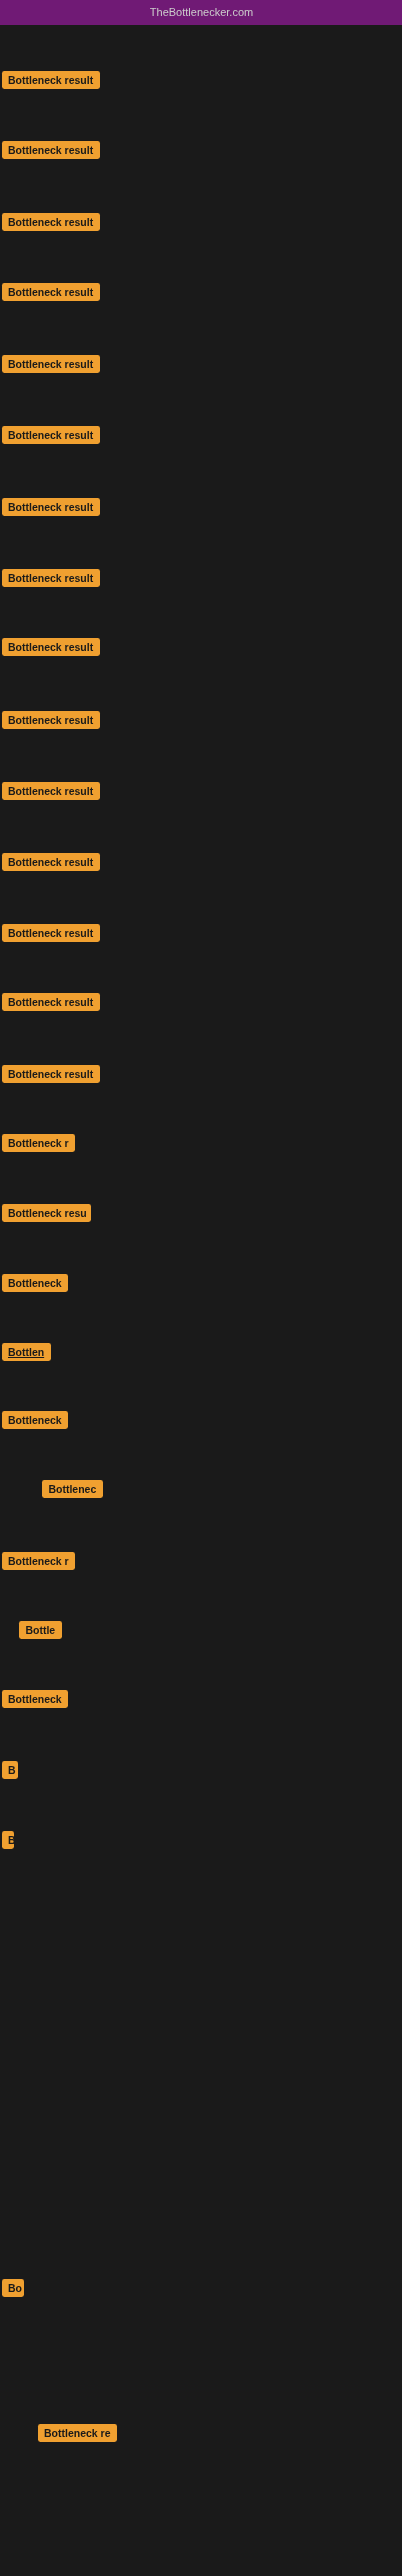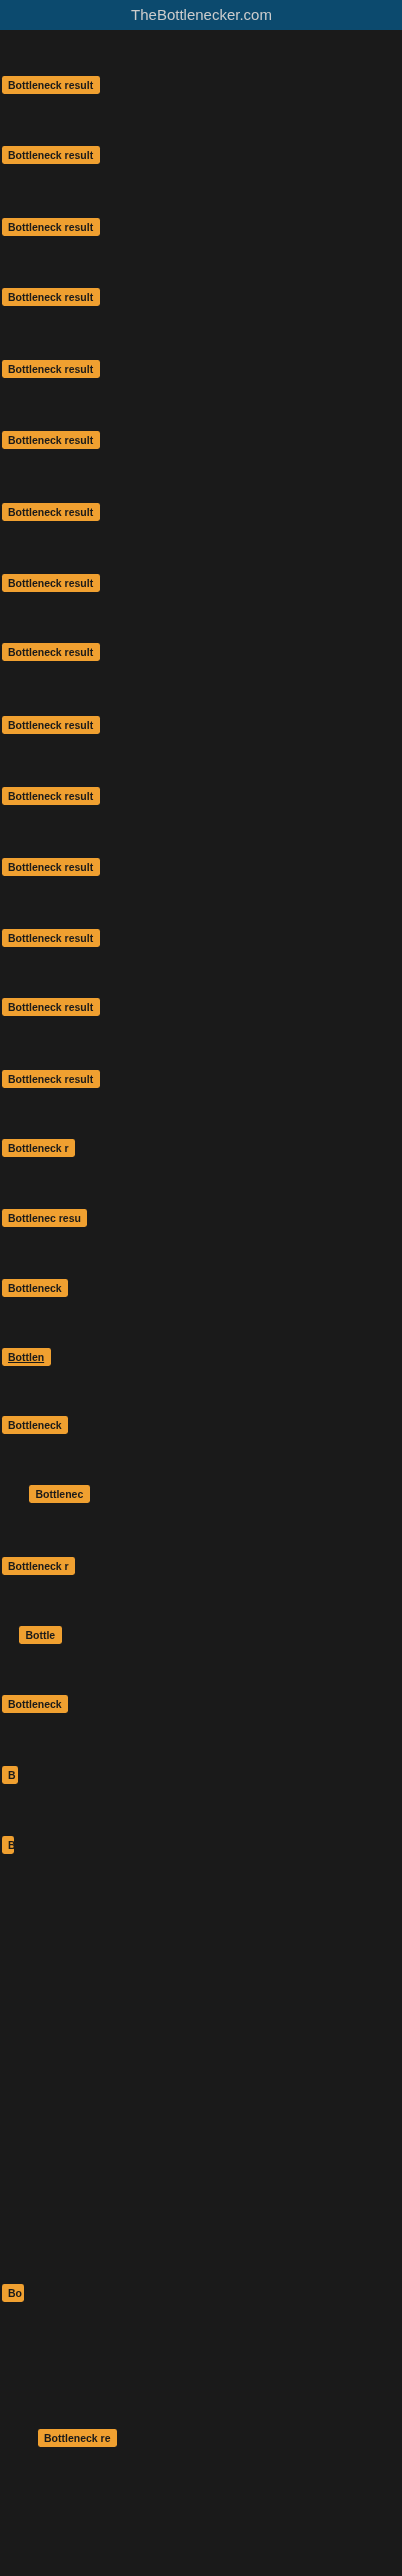--- a/index.html
+++ b/index.html
@@ -12,23 +12,23 @@
       background-color: #1a1a1a;
       width: 403px;
       min-height: 2576px;
       font-family: Arial, sans-serif;
       position: relative;
     }
 
     .site-title {
       text-align: center;
       color: #cccccc;
-      font-size: 15px;
+      font-size: 11px;
       padding: 6.4px 0;
-      background-color: #0c4a6e;
+      background-color: #701a75;
     }
 
     .bottleneck-badge {
       display: inline-block;
       background-color: #f0a030;
       color: #1a1a1a;
       font-size: 10.5px;
       font-weight: bold;
       padding: 3.2px 6.4px;
       border-radius: 2.4px;
@@ -51,25 +51,25 @@
     <div style="position: absolute; top: 473px; left: 1.6px;"><span class="bottleneck-badge" style="max-width: 113px;">Bottleneck result</span></div>
     <div style="position: absolute; top: 544px; left: 1.6px;"><span class="bottleneck-badge" style="max-width: 113px;">Bottleneck result</span></div>
     <div style="position: absolute; top: 613px; left: 1.6px;"><span class="bottleneck-badge" style="max-width: 113px;">Bottleneck result</span></div>
     <div style="position: absolute; top: 686px; left: 1.6px;"><span class="bottleneck-badge" style="max-width: 113px;">Bottleneck result</span></div>
     <div style="position: absolute; top: 757px; left: 1.6px;"><span class="bottleneck-badge" style="max-width: 113px;">Bottleneck result</span></div>
     <div style="position: absolute; top: 828px; left: 1.6px;"><span class="bottleneck-badge" style="max-width: 113px;">Bottleneck result</span></div>
     <div style="position: absolute; top: 899px; left: 1.6px;"><span class="bottleneck-badge" style="max-width: 113px;">Bottleneck result</span></div>
     <div style="position: absolute; top: 968px; left: 1.6px;"><span class="bottleneck-badge" style="max-width: 113px;">Bottleneck result</span></div>
     <div style="position: absolute; top: 1040px; left: 1.6px;"><span class="bottleneck-badge" style="max-width: 105px;">Bottleneck result</span></div>
     <div style="position: absolute; top: 1109px; left: 1.6px;"><span class="bottleneck-badge" style="max-width: 76px;">Bottleneck r</span></div>
-    <div style="position: absolute; top: 1179px; left: 1.6px;"><span class="bottleneck-badge" style="max-width: 89px;">Bottlenec resu</span></div>
+    <div style="position: absolute; top: 1179px; left: 1.6px;"><span class="bottleneck-badge" style="max-width: 89px;">Bottleneck resu</span></div>
     <div style="position: absolute; top: 1249px; left: 1.6px;"><span class="bottleneck-badge" style="max-width: 68px;">Bottleneck</span></div>
     <div style="position: absolute; top: 1318px; left: 1.6px;"><span class="bottleneck-badge" style="max-width: 52px; text-decoration: underline;">Bottlen</span></div>
     <div style="position: absolute; top: 1386px; left: 1.6px;"><span class="bottleneck-badge" style="max-width: 68px;">Bottleneck</span></div>
-    <div style="position: absolute; top: 1455px; left: 5px; padding-left: 24px;"><span class="bottleneck-badge" style="max-width: 63px;">Bottlenec</span></div>
+    <div style="position: absolute; top: 1455px; left: 18px; padding-left: 24px;"><span class="bottleneck-badge" style="max-width: 63px;">Bottlenec</span></div>
     <div style="position: absolute; top: 1527px; left: 1.6px;"><span class="bottleneck-badge" style="max-width: 76px;">Bottleneck r</span></div>
     <div style="position: absolute; top: 1596px; left: 19px;"><span class="bottleneck-badge" style="max-width: 47px;">Bottle</span></div>
     <div style="position: absolute; top: 1665px; left: 1.6px;"><span class="bottleneck-badge" style="max-width: 68px;">Bottleneck</span></div>
     <div style="position: absolute; top: 1736px; left: 1.6px;"><span class="bottleneck-badge" style="max-width: 16px;">B</span></div>
     <div style="position: absolute; top: 1806px; left: 1.6px;"><span class="bottleneck-badge" style="max-width: 9.7px;">B</span></div>
     <div style="position: absolute; top: 2254px; left: 1.6px;"><span class="bottleneck-badge" style="max-width: 22.5px;">Bo</span></div>
     <div style="position: absolute; top: 2399px; left: 1.6px;"><span class="bottleneck-badge" style="max-width: 85px; margin-left: 36px;">Bottleneck re</span></div>
   </div>
 
 

